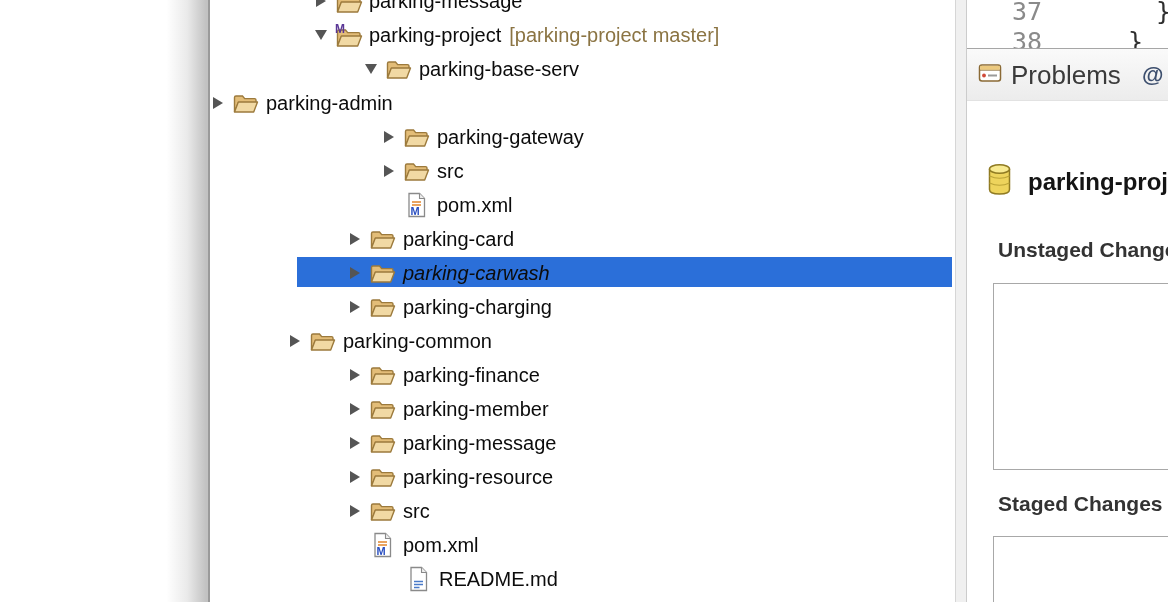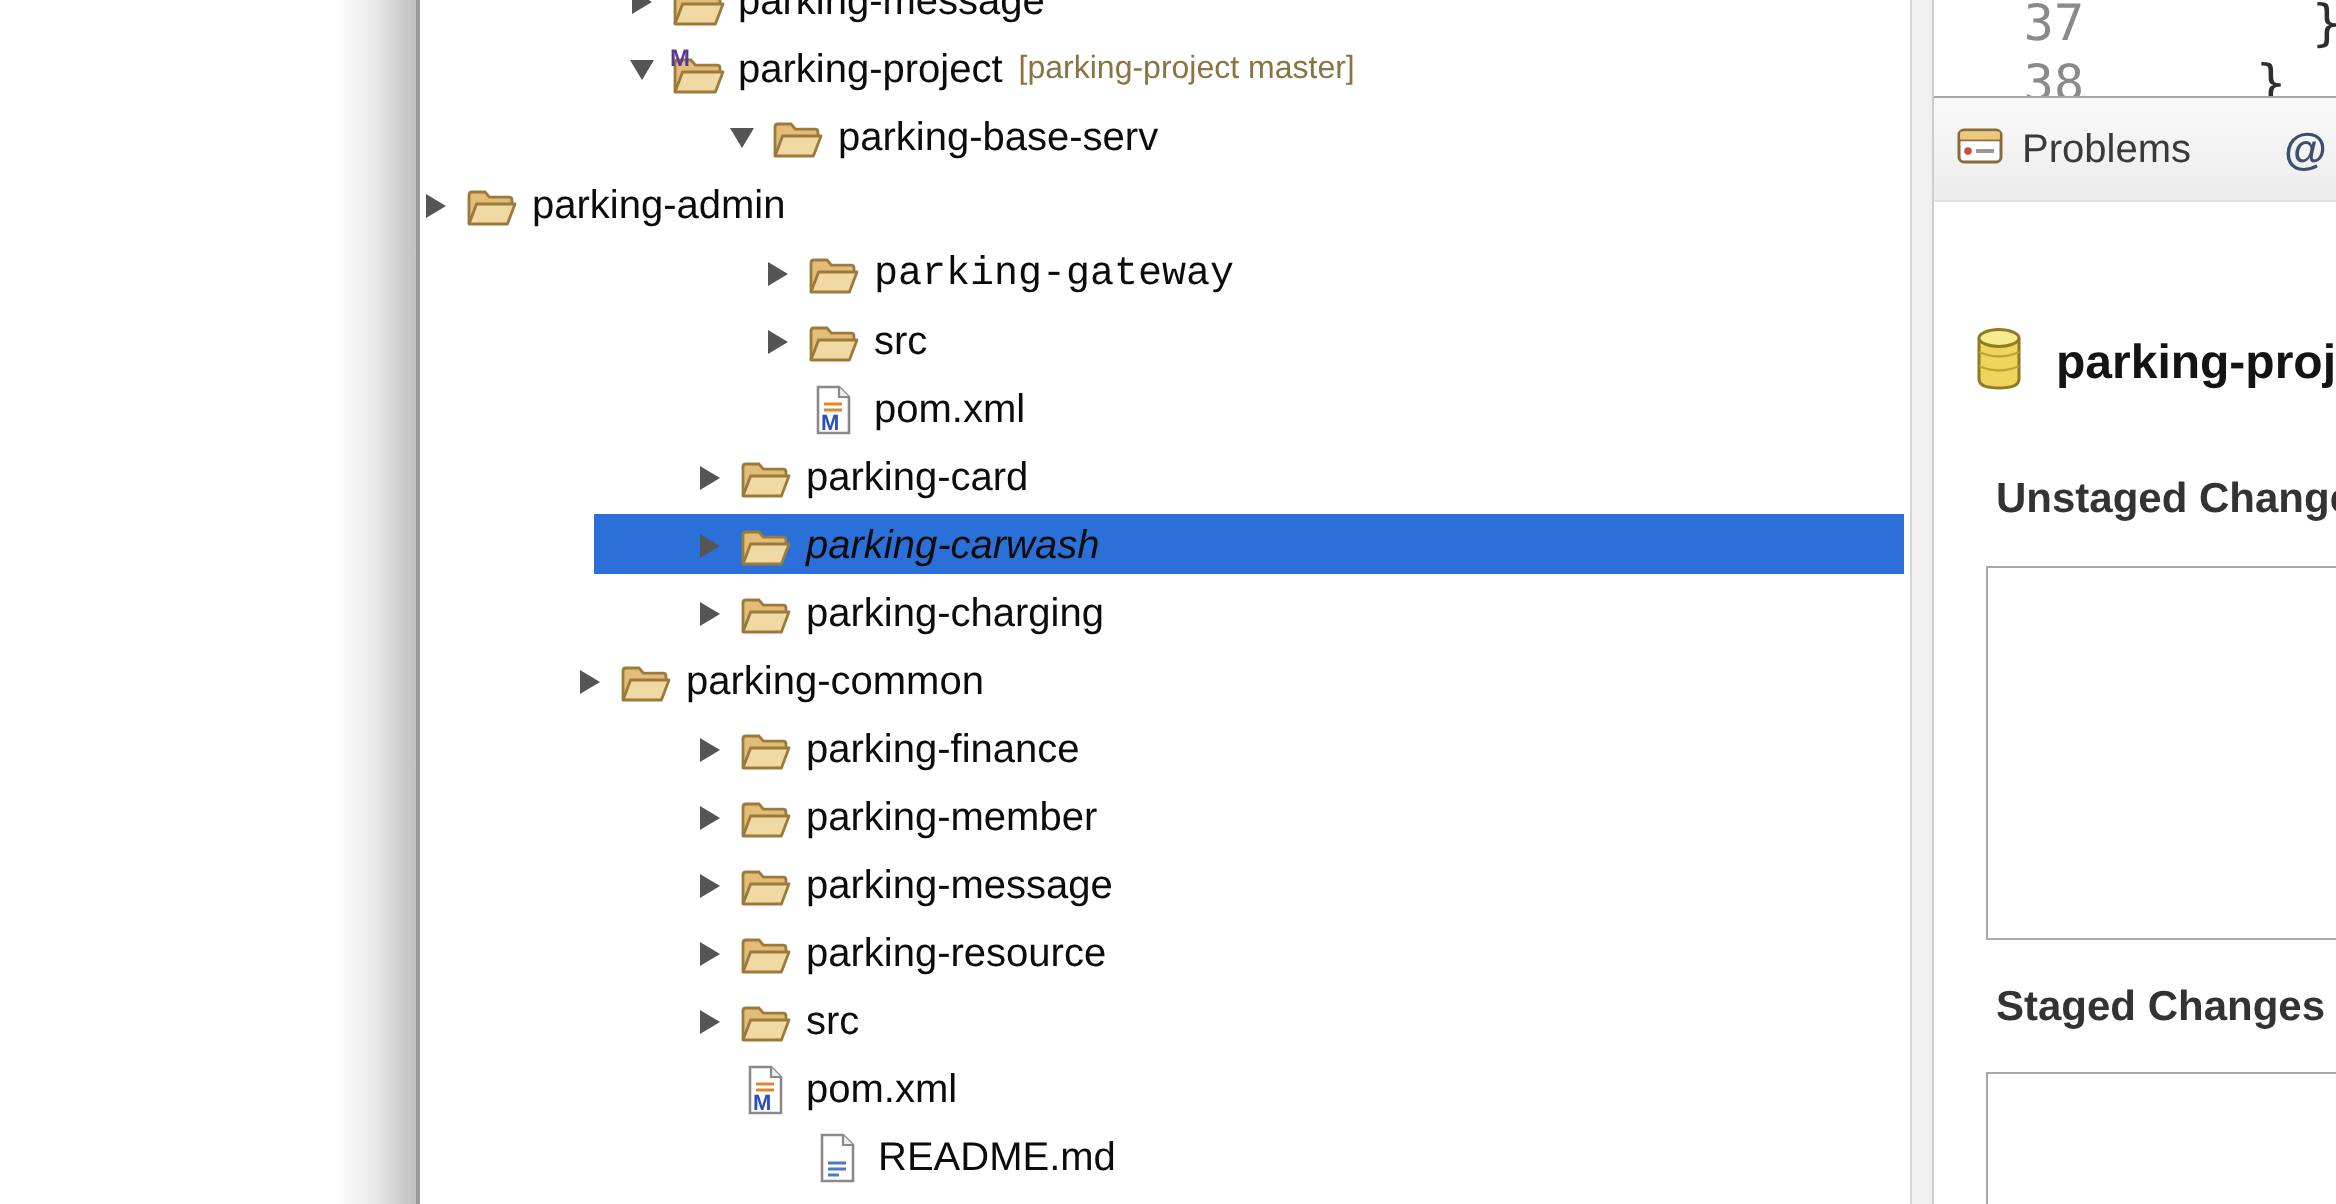--- a/index.html
+++ b/index.html
@@ -19,39 +19,39 @@
   .rinner{position:relative;z-index:1;height:34px;display:flex;align-items:center;}
   .arrow{width:16px;height:16px;display:inline-flex;align-items:center;justify-content:center;
          margin-right:6px;flex:none;}
   .arrow.collapsed::before{content:"";display:block;width:0;height:0;
      border-left:10px solid #555;border-top:6px solid transparent;border-bottom:6px solid transparent;}
   .arrow.expanded::before{content:"";display:block;width:0;height:0;
      border-top:10px solid #555;border-left:6px solid transparent;border-right:6px solid transparent;}
   .ticon{width:28px;height:26px;margin-right:6px;flex:none;display:inline-flex;
          align-items:center;justify-content:center;}
   .tlabel{font-size:20px;color:#0c0c0c;white-space:pre;}
-  .deco{font-size:16px;color:#8b7443;margin-left:8px;white-space:pre;}
+  .deco{font-size:20px;color:#8b7443;margin-left:8px;white-space:pre;}
 
   
   .sash{position:absolute;left:955px;top:0;width:12px;height:602px;background:#f0f0f0;
         border-left:1px solid #d6d6d6;border-right:1px solid #cccccc;box-sizing:border-box;}
 
   
   .right-panel{position:absolute;left:967px;top:0;width:201px;height:602px;background:#fff;overflow:hidden;}
   .editor-strip{position:absolute;left:13px;top:0;right:0;height:48px;background:#fff;overflow:hidden;}
   .ed-line{position:absolute;left:0;right:0;height:30px;
            font-family:"DejaVu Sans Mono",monospace;font-size:25px;line-height:30px;}
   .ed-num{position:absolute;left:0;width:62px;text-align:right;color:#8a8a8a;}
   .ed-code{position:absolute;color:#2e2e2e;}
 
   .tabstrip{position:absolute;left:0;top:48px;right:0;height:53px;
      background:linear-gradient(#fafafa,#ececec);
      border-top:1px solid #a6a6a6;border-bottom:1px solid #e2e2e2;box-sizing:border-box;}
   .tab-problems{position:absolute;left:11px;top:0;height:52px;display:flex;align-items:center;}
-  .tab-label{margin-left:9px;font-size:20px;color:#3a3a3a;}
+  .tab-label{margin-left:9px;font-size:26px;color:#3a3a3a;}
   .javadoc-at{position:absolute;left:175px;top:0;height:52px;display:flex;align-items:center;
      font-size:22px;font-weight:bold;color:#3d4f6e;}
 
   .git-panel{position:absolute;left:0;top:101px;right:0;bottom:0;background:#fff;}
   .repo-row{position:absolute;left:21px;top:62px;display:flex;align-items:center;}
   .repo-title{margin-left:17px;font-size:24px;font-weight:bold;color:#141414;white-space:pre;}
   .section-h{position:absolute;font-size:21px;font-weight:bold;color:#333;white-space:pre;}
   .h-unstaged{left:31px;top:137px;}
   .h-staged{left:31px;top:391px;}
   .filebox{position:absolute;left:26px;width:300px;background:#fff;border:1.5px solid #a8a8a8;box-sizing:border-box;}
@@ -111,21 +111,21 @@
           <span class="ticon">
   <svg width="26" height="21" viewBox="0 0 26 21">
     <path d="M1.5 19 L1.5 4.5 Q1.5 3 3 3 L9.5 3 L11.7 5.6 L21.5 5.6 Q23 5.6 23 7.1 L23 10 L5.3 10 Z" fill="#e3bd78" stroke="#9c7a3c" stroke-width="1.4"></path>
     <path d="M1.5 19 L5.3 9 L24.5 9 L20.7 19 Z" fill="#f1d9a4" stroke="#9c7a3c" stroke-width="1.4" stroke-linejoin="round"></path>
   </svg>
 </span>
           <span class="tlabel">parking-admin</span>
         </div>
       </div>
       <div class="trow" style="top: 120px;">
-        <div class="rinner" style="padding-left: 171px; font-family: Liberation Mono, monospace;">
+        <div class="rinner" style="padding-left: 171px;">
           <span class="arrow collapsed"></span>
           <span class="ticon">
   <svg width="26" height="21" viewBox="0 0 26 21">
     <path d="M1.5 19 L1.5 4.5 Q1.5 3 3 3 L9.5 3 L11.7 5.6 L21.5 5.6 Q23 5.6 23 7.1 L23 10 L5.3 10 Z" fill="#e3bd78" stroke="#9c7a3c" stroke-width="1.4"></path>
     <path d="M1.5 19 L5.3 9 L24.5 9 L20.7 19 Z" fill="#f1d9a4" stroke="#9c7a3c" stroke-width="1.4" stroke-linejoin="round"></path>
   </svg>
 </span>
           <span class="tlabel">parking-gateway</span>
         </div>
       </div>

